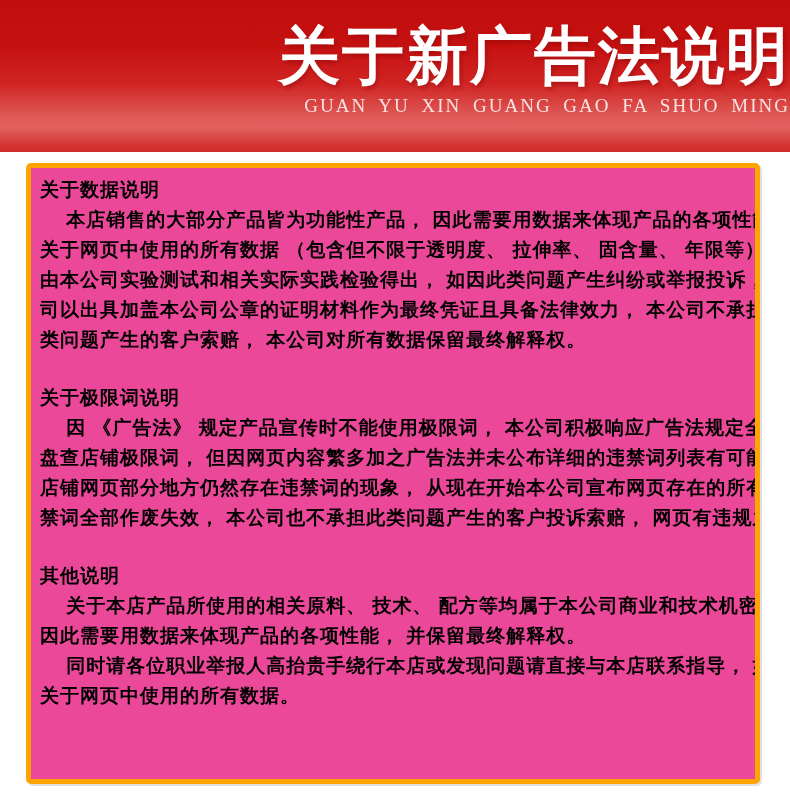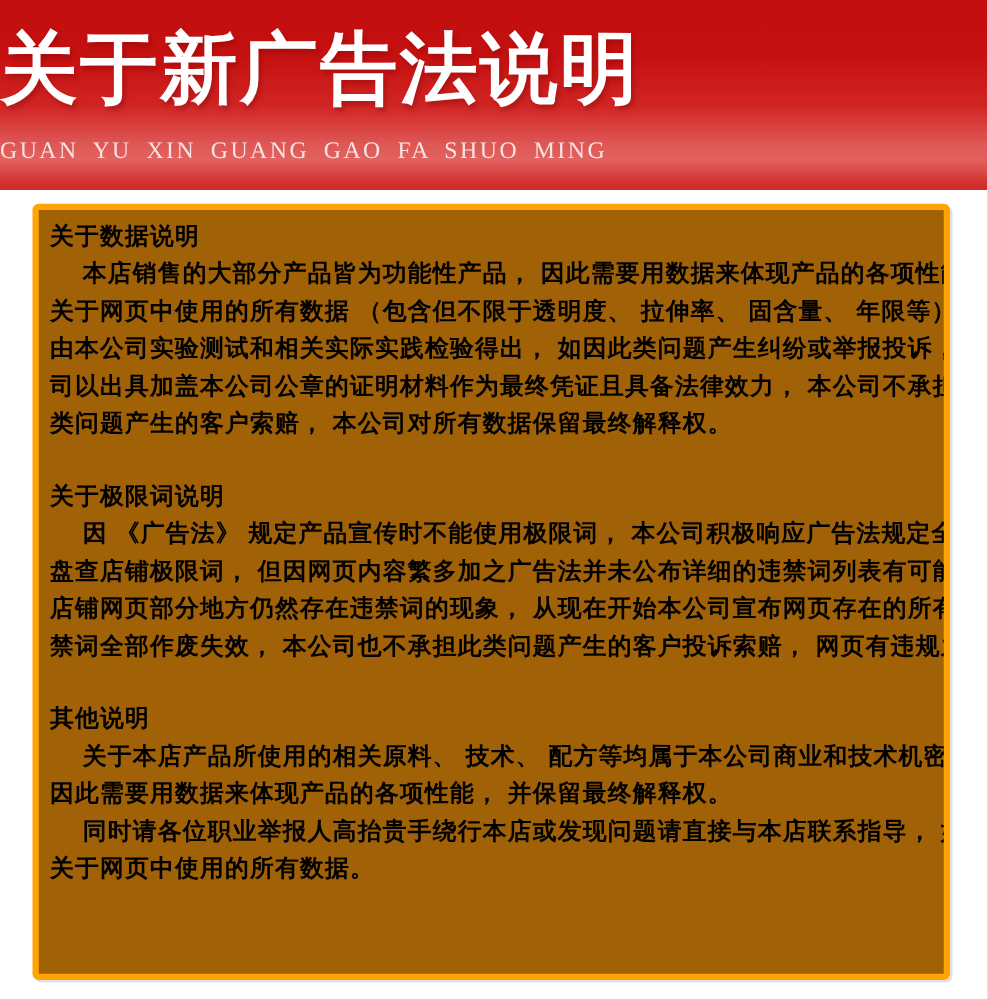--- a/index.html
+++ b/index.html
@@ -21,49 +21,49 @@
     width: 790px;
     height: 152px;
     background: linear-gradient(180deg,
       #c10d0d 0%,
       #c61111 30%,
       #d02423 55%,
       #de5855 76%,
       #e2625f 84%,
       #d23230 96%,
       #cf2b29 100%);
-    text-align: left;
+    text-align: right;
   }
   .banner-title {
     padding-top: 21px;
     font-size: 62px;
     font-weight: bold;
     line-height: 1.12;
     color: #ffffff;
     letter-spacing: 2px;
     text-shadow: 2px 3px 4px rgba(120, 0, 0, 0.35);
   }
   .banner-sub {
-    margin-top: 20px;
+    margin-top: 5px;
     font-family: "Liberation Serif", serif;
     font-size: 19px;
     color: #f8e3e3;
     letter-spacing: 2px;
     word-spacing: 5px;
   }
   .notice-box {
     position: absolute;
     left: 26px;
     top: 163px;
     width: 734px;
     height: 621px;
     box-sizing: border-box;
     border: 5px solid #ffa402;
     border-radius: 5px;
-    background: #a16207;
+    background: #ec4899;
     box-shadow: 2px 2px 0 rgba(170, 170, 170, 0.35);
     padding: 7px 0 0 9px;
     overflow: hidden;
   }
   .section + .section {
     margin-top: 28px;
   }
   .section-title,
   .text-line {
     font-size: 19px;

